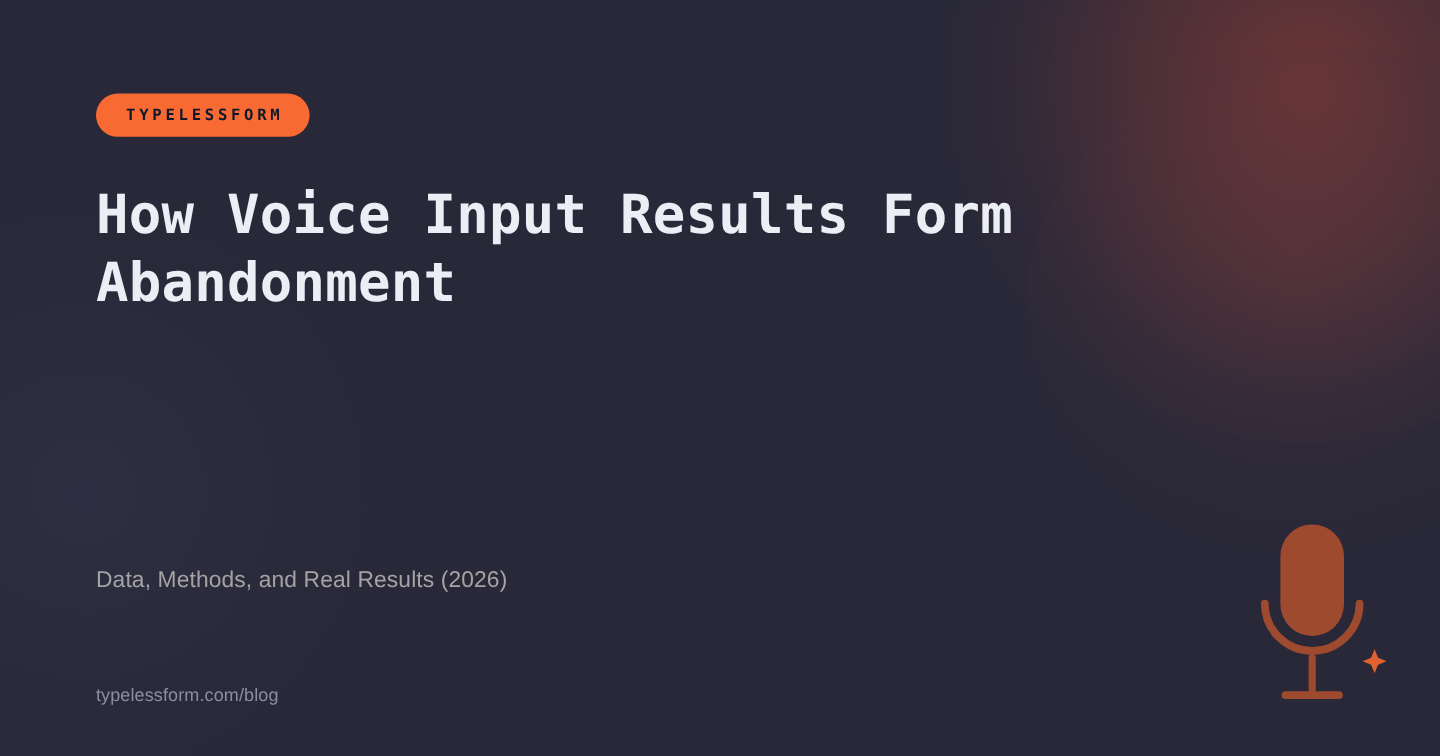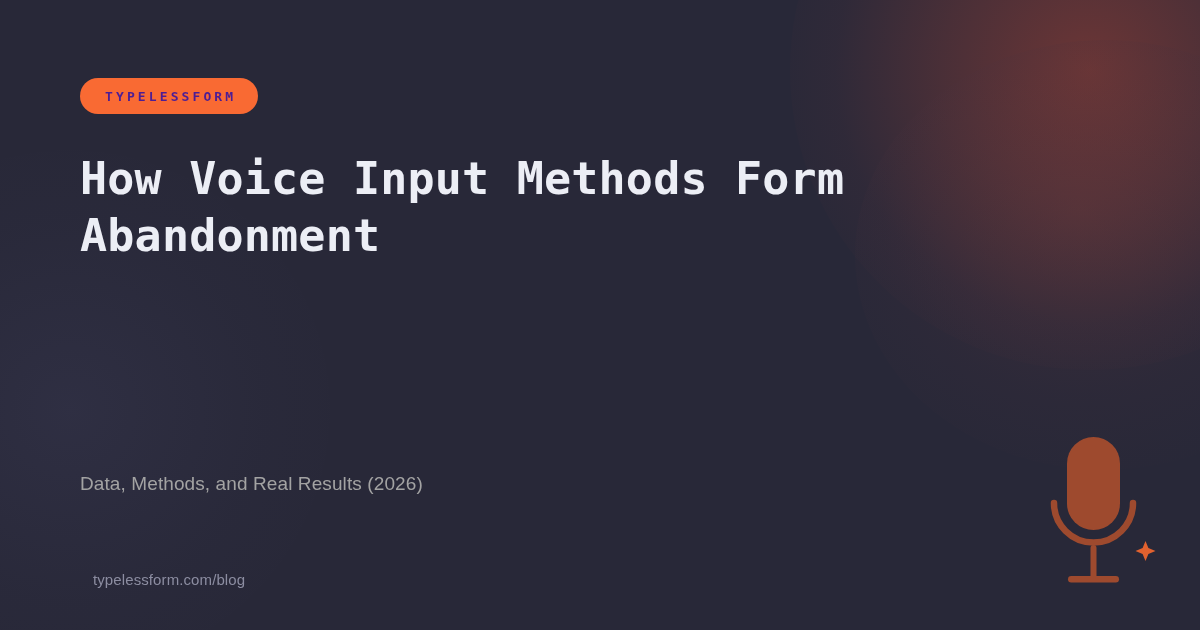--- a/index.html
+++ b/index.html
@@ -80,21 +80,21 @@
   .badge {
     position:absolute;
     left:80px;
     top:78px;
     height:36px;
     padding:0 22px;
     display:inline-flex;
     align-items:center;
     border-radius:18px;
     background:#f96a33;
-    color:#4c1d95;
+    color:#0f172a;
     font-family:"DejaVu Sans Mono", monospace;
     font-size:13px;
     font-weight:bold;
     letter-spacing:3.1px;
     text-indent:3.1px;
     white-space:nowrap;
     line-height:1;
   }
 
   
@@ -128,21 +128,20 @@
   .footer-url {
     position:absolute;
     left:80px;
     top:571px;
     color:#8c8da1;
     font-family:"Liberation Sans", sans-serif;
     font-size:15px;
     font-weight:400;
     letter-spacing:0.1px;
     white-space:nowrap;
-    margin-left:13px;
   }
 
   
   .mic-art {
     position:absolute;
     left:1040px;
     top:425px;
     width:160px;
     height:175px;
   }
@@ -154,21 +153,21 @@
 <div class="card">
 
   <div class="glow-warm"></div>
   <div class="glow-warm-2"></div>
   <div class="glow-cool"></div>
 
   <div class="content">
 
     <div class="badge">TYPELESSFORM</div>
 
-    <h1 class="title">How Voice Input Methods Form Abandonment</h1>
+    <h1 class="title">How Voice Input Results Form Abandonment</h1>
 
     <div class="subtitle">Data, Methods, and Real Results (2026)</div>
 
     <div class="footer-url">typelessform.com/blog</div>
 
     <div class="mic-art">
       <svg width="160" height="175" viewBox="0 0 160 175">
 
         <rect x="27" y="12" width="53" height="93" rx="26.5" ry="26.5" fill="#9e4a2e"></rect>
 

